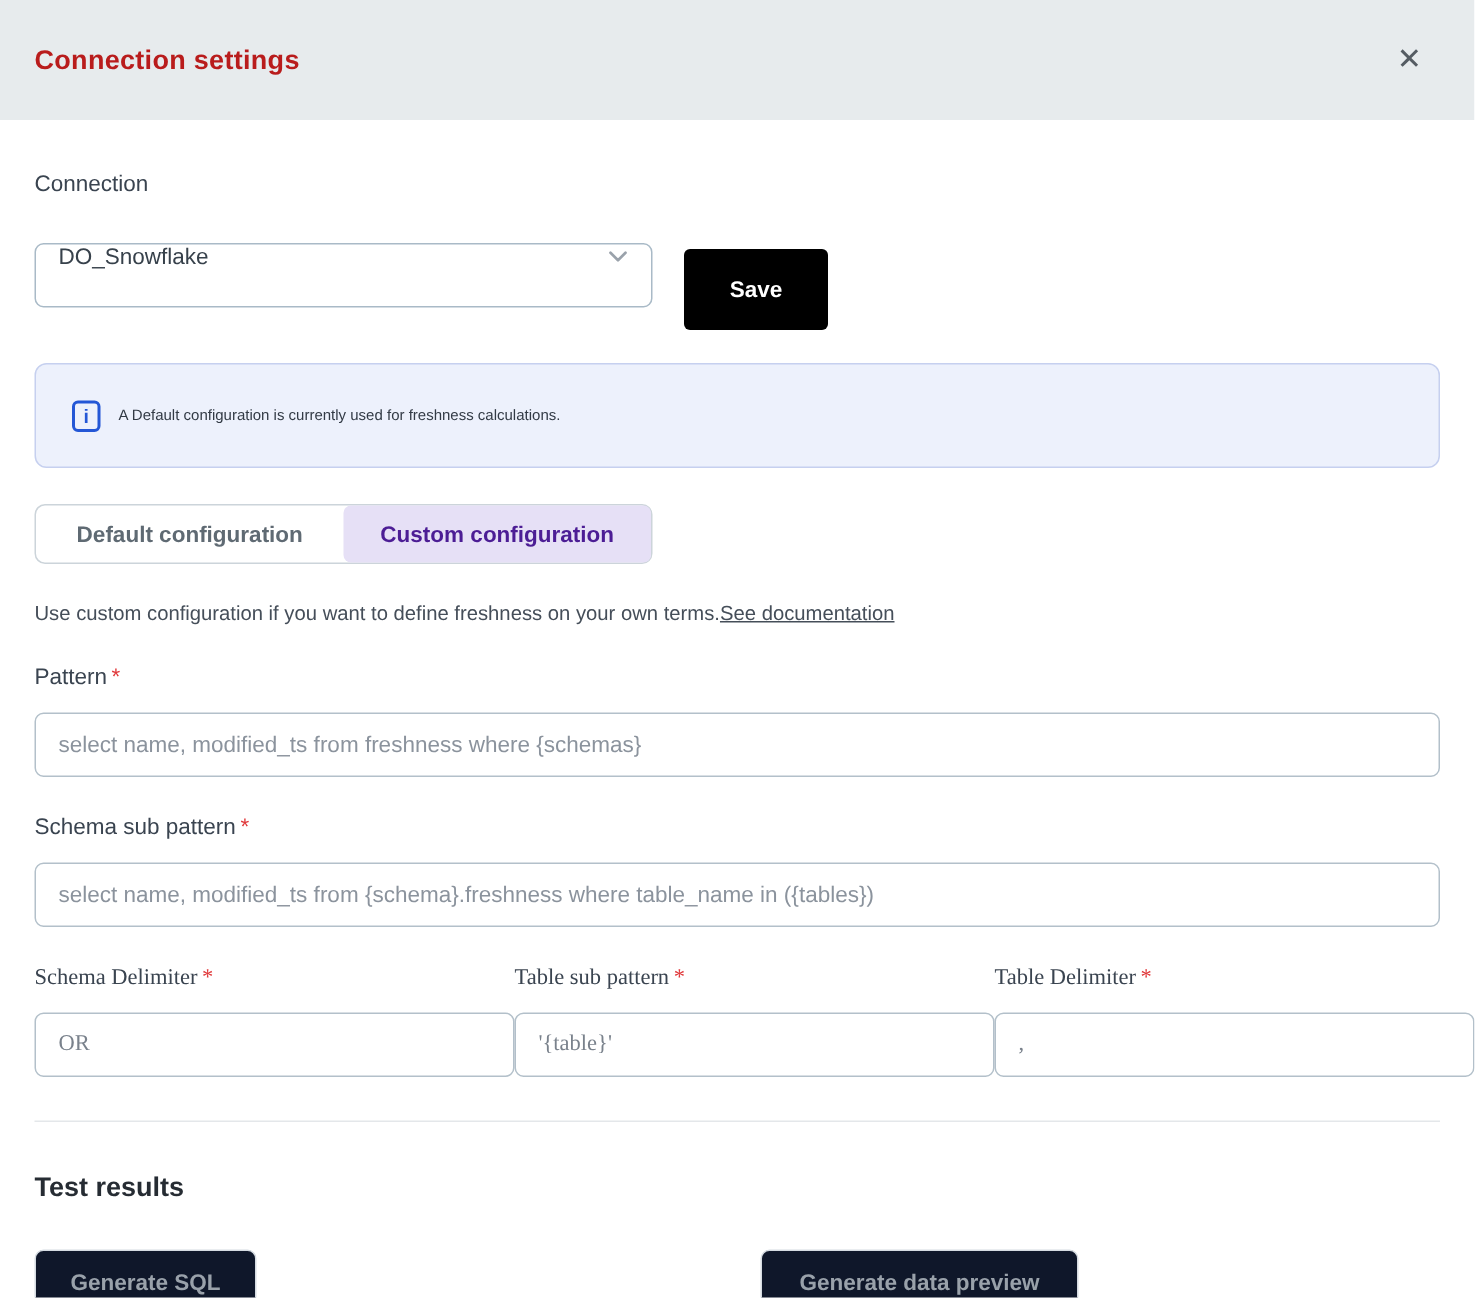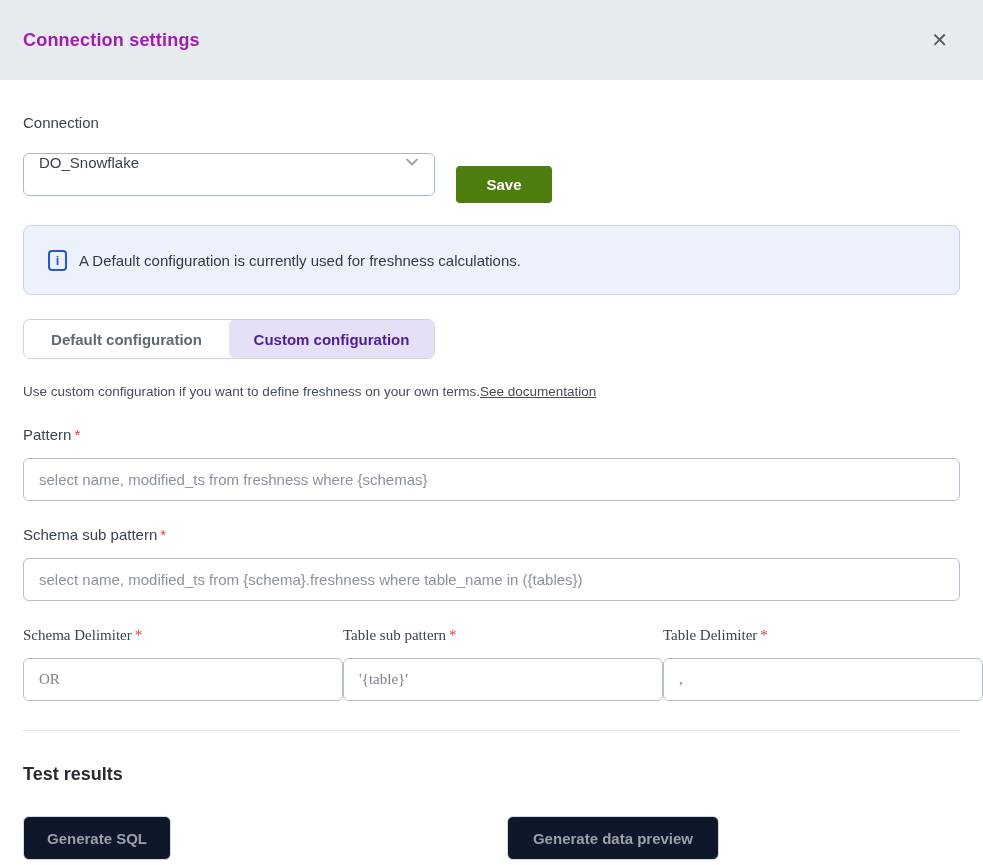--- a/index.html
+++ b/index.html
@@ -13,21 +13,21 @@
   }
   
   .modal-header {
     height: 80px;
     background: #e7ebed;
     display: flex;
     align-items: center;
     justify-content: space-between;
     padding: 0 35px 0 23px;
   }
-  .modal-title { font-size: 18px; font-weight: 700; color: #a21caf; letter-spacing: .2px; text-align: center; }
+  .modal-title { font-size: 18px; font-weight: 700; color: #b91c1c; letter-spacing: .2px; text-align: center; }
   .close-btn {
     font-size: 20px; color: #555c63; cursor: pointer; line-height: 1;
     background: none; border: none; font-family: inherit;
   }
   
   .content { padding: 0 23px; }
   .field-label { font-size: 15px; color: #3a4450; line-height: 16px; }
   .required { color: #e0393b; margin-left: 3px; }
 
   .connection-label { margin-top: 35px; }
@@ -38,22 +38,22 @@
     border: 1px solid #a9bac7; border-radius: 6px;
     background: #fff;
     display: flex; align-items: flex-start; justify-content: space-between;
     padding: 0 14px 0 15px;
     font-size: 15px; color: #37414b;
     cursor: pointer;
   }
   .chevron { width: 16px; height: 16px; color: #9aa2ab; flex: 0 0 auto; }
   .save-btn {
     margin-left: 21px;
-    width: 96px; height: 37px;
-    background: #4d7c0f; color: #ffffff;
+    width: 96px; height: 54px;
+    background: #000000; color: #ffffff;
     border: none; border-radius: 4px;
     font-size: 15px; font-weight: 700; font-family: inherit;
     cursor: default;
     margin-top: 20px;
   }
 
   .info-banner {
     margin-top: 22px;
     height: 70px;
     background: #edf1fc;
@@ -62,21 +62,21 @@
     display: flex; align-items: center;
     padding: 0 18px 0 24px;
   }
   .info-icon {
     width: 19px; height: 21px;
     border: 2px solid #2457d6; border-radius: 4px;
     color: #2457d6; font-weight: 700; font-size: 13px;
     display: flex; align-items: center; justify-content: center;
     flex: 0 0 auto;
   }
-  .info-text { margin-left: 12px; font-size: 15px; color: #323a45; }
+  .info-text { margin-left: 12px; font-size: 10px; color: #323a45; }
 
   .segmented {
     margin-top: 24px;
     width: 412px; height: 40px;
     border: 1px solid #ccd4da; border-radius: 7px;
     background: #ffffff;
     display: flex; align-items: stretch;
     padding: 0;
   }
   .segment {

